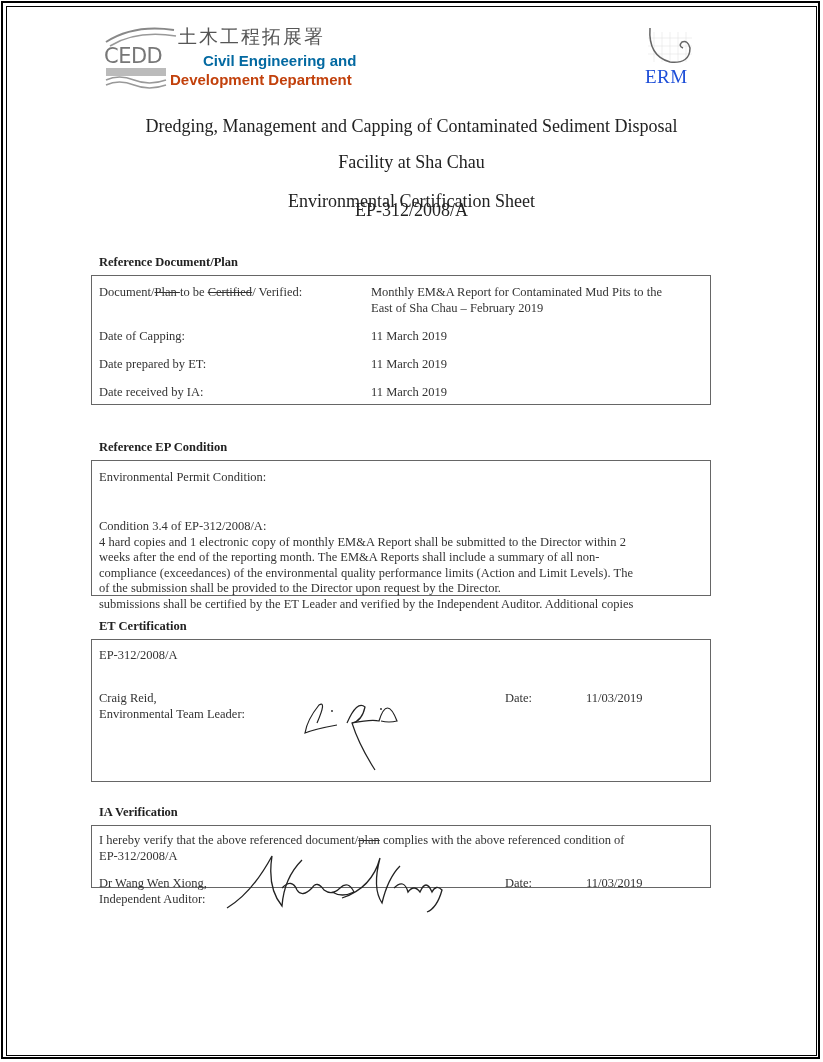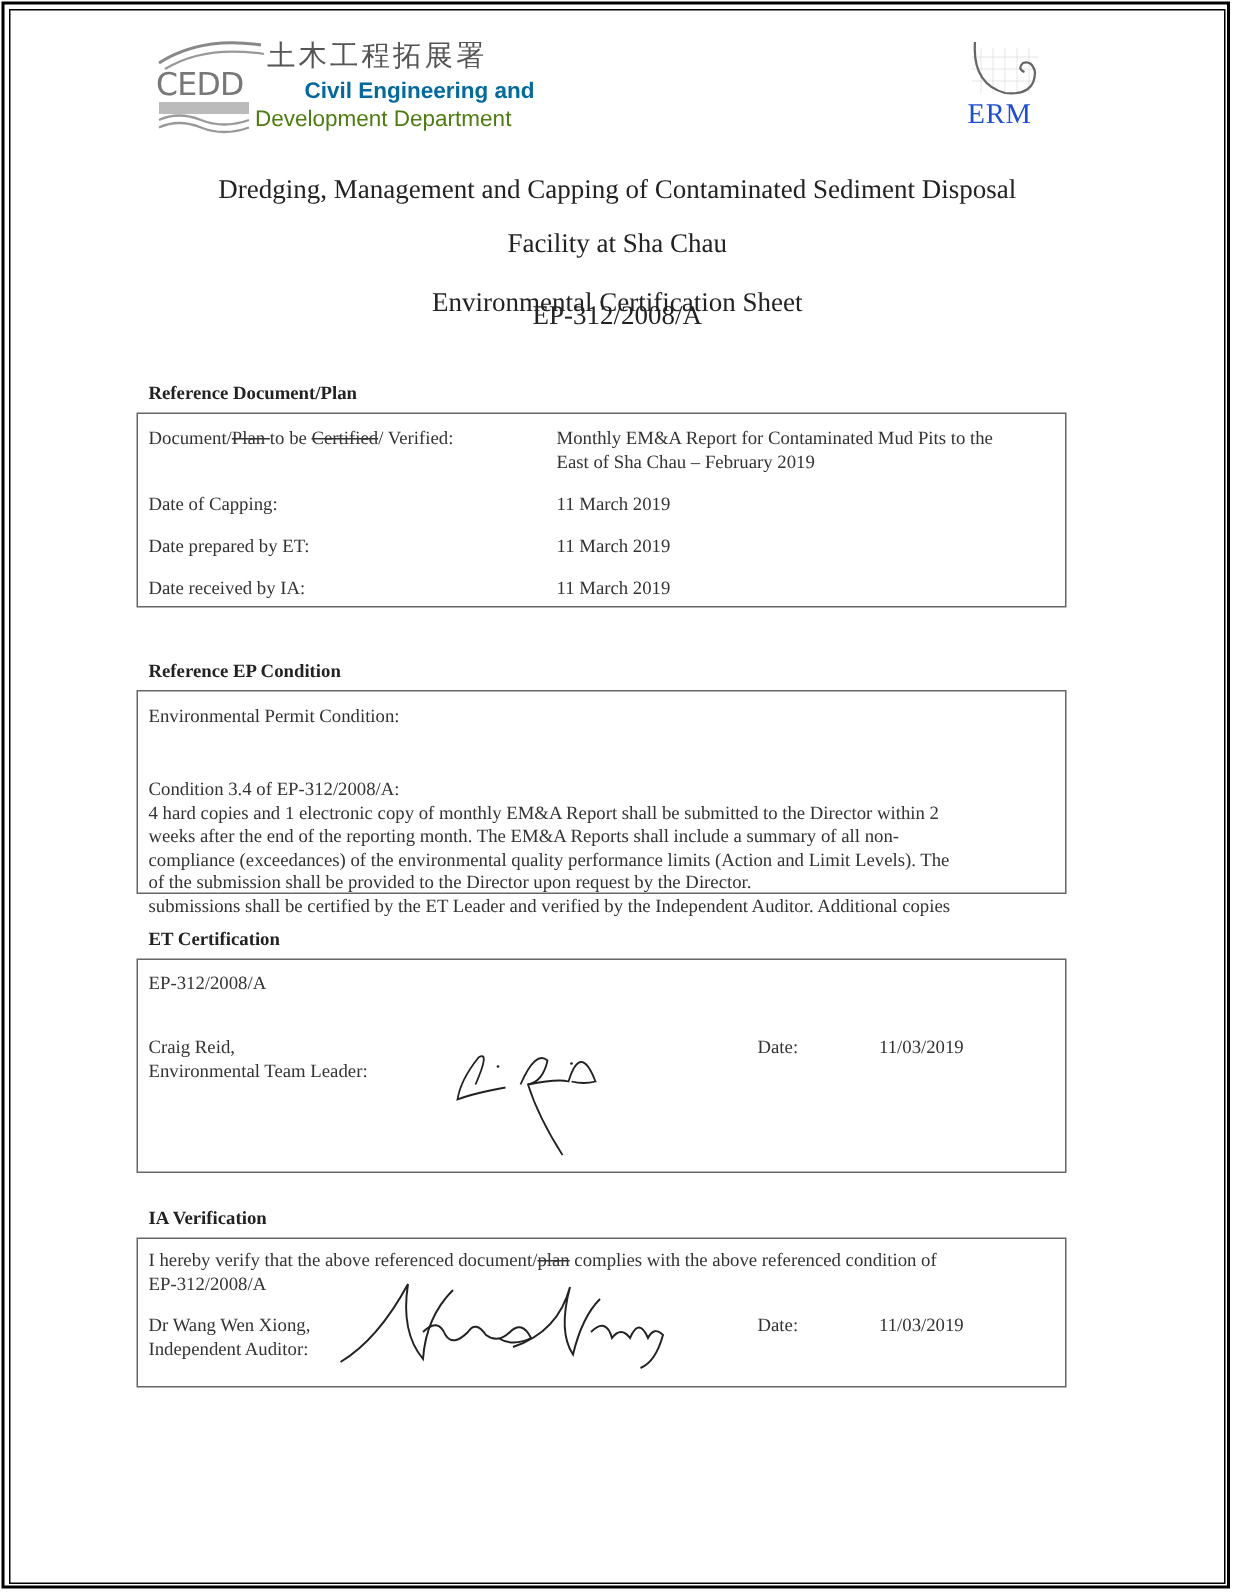--- a/index.html
+++ b/index.html
@@ -6,21 +6,21 @@
   body { width:823px; height:1062px; position:relative; overflow:hidden; font-family:"Liberation Serif", serif; color:#2a2a2a; }
   .frame-outer { position:absolute; left:1px; top:1px; width:819px; height:1058px; border:2px solid #000; box-sizing:border-box; }
   .frame-inner { position:absolute; left:6px; top:6px; width:811px; height:1050px; border:1px solid #000; box-sizing:border-box; }
   .abs { position:absolute; }
 
   
   .cedd-logo { left:104px; top:22px; width:270px; height:70px; }
   .cedd-chinese { left:178px; top:24px; font-family:"DejaVu Sans", sans-serif; font-size:19px; color:#555; letter-spacing:2px; }
   .cedd-abbr { left:104px; top:44px; font-family:"DejaVu Sans", sans-serif; font-size:21px; color:#777; letter-spacing:-0.5px; }
   .cedd-name1 { left:170px; top:52px; font-family:"Liberation Sans", sans-serif; font-weight:bold; font-size:15px; color:#0369a1;margin-left:33px; }
-  .cedd-name2 { left:170px; top:71px; font-family:"Liberation Sans", sans-serif; font-weight:normal; font-size:15px; color:#4d7c0f; }
+  .cedd-name2 { left:170px; top:71px; font-family:"Liberation Sans", sans-serif; font-weight:bold; font-size:15px; color:#c2410c; }
 
   
   .erm-mark { left:640px; top:26px; width:60px; height:40px; }
   .erm-text { left:645px; top:66px; font-family:"Liberation Serif", serif; font-size:19px; color:#1d4ed8; letter-spacing:0.5px; }
 
   .title { left:0; width:823px; text-align:center; font-size:18px; color:#222; }
   .section-heading { left:99px; font-weight:bold; font-size:12.5px; color:#222; }
   .box { left:91px; width:620px; border:1px solid #666; box-sizing:border-box;padding-left:47px; }
   .txt { font-size:12.5px; color:#333; line-height:15.5px; }
   .strike { text-decoration:line-through; }
@@ -107,21 +107,21 @@
     <circle cx="35" cy="26" r="0.9" fill="#222"></circle>
     <path d="M50 38 Q 60 15 68 22 Q 65 36 55 38 Q 62 60 78 85" stroke="#222" stroke-width="1.2" fill="none"></path>
     <path d="M55 38 Q 75 34 82 36 Q 90 10 100 36 Q 92 38 84 36" stroke="#222" stroke-width="1.2" fill="none"></path>
     <circle cx="84" cy="24" r="0.9" fill="#222"></circle>
   </svg>
   <div class="abs txt" style="left:413px; top:51px;">Date:</div>
   <div class="abs txt" style="left:494px; top:51px;">11/03/2019</div>
 </div>
 
 <div class="abs section-heading" style="top:805px;">IA Verification</div>
-<div class="abs box" style="top:825px; height:100px;">
+<div class="abs box" style="top:825px; height:63px;">
   <div class="abs txt" style="left:7px; top:7px; width:605px;">
     <div><span>I hereby verify that the above referenced document/</span><span class="strike">plan</span><span> complies with the above referenced condition of</span></div>
     <div>EP-312/2008/A</div>
   </div>
   <div class="abs txt" style="left:7px; top:50px;">
     <div>Dr Wang Wen Xiong,</div>
     <div>Independent Auditor:</div>
   </div>
   <svg class="abs" style="left:130px; top:22px; width:250px; height:66px;" viewBox="0 0 250 66">
     <path d="M5 60 Q 30 45 50 8 Q 45 40 60 58 Q 62 30 80 12" stroke="#222" stroke-width="1.3" fill="none"></path>

